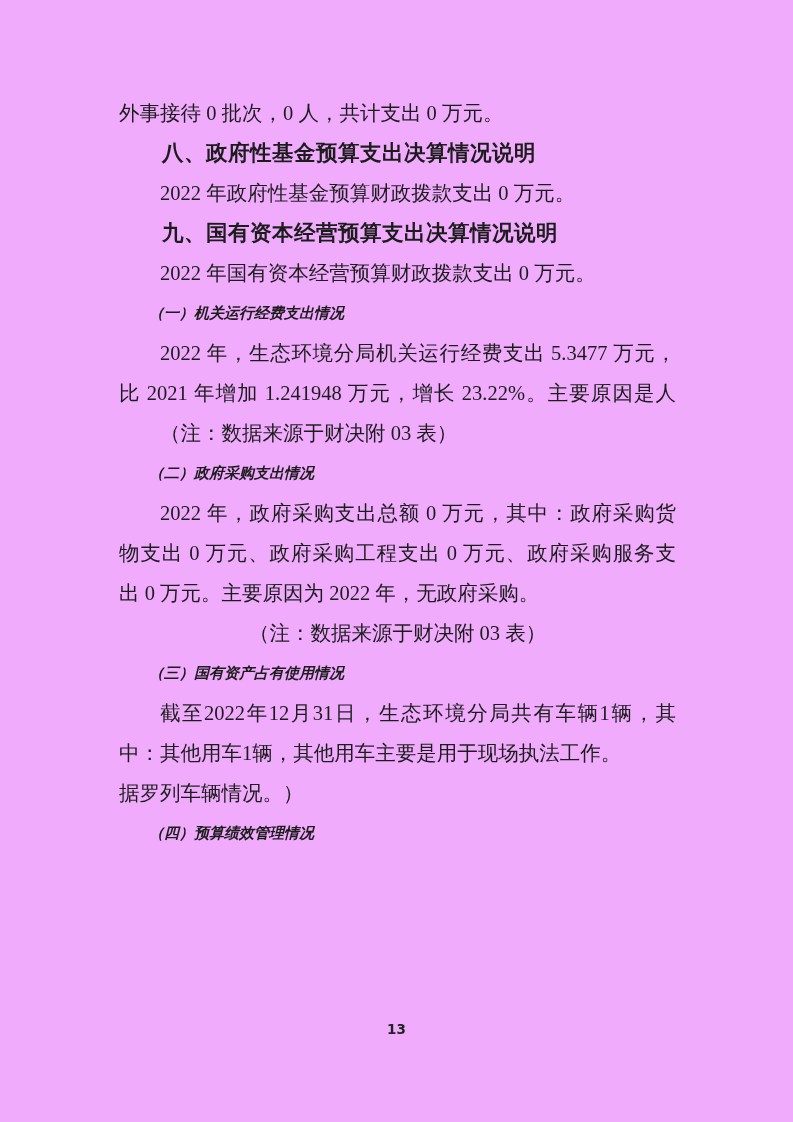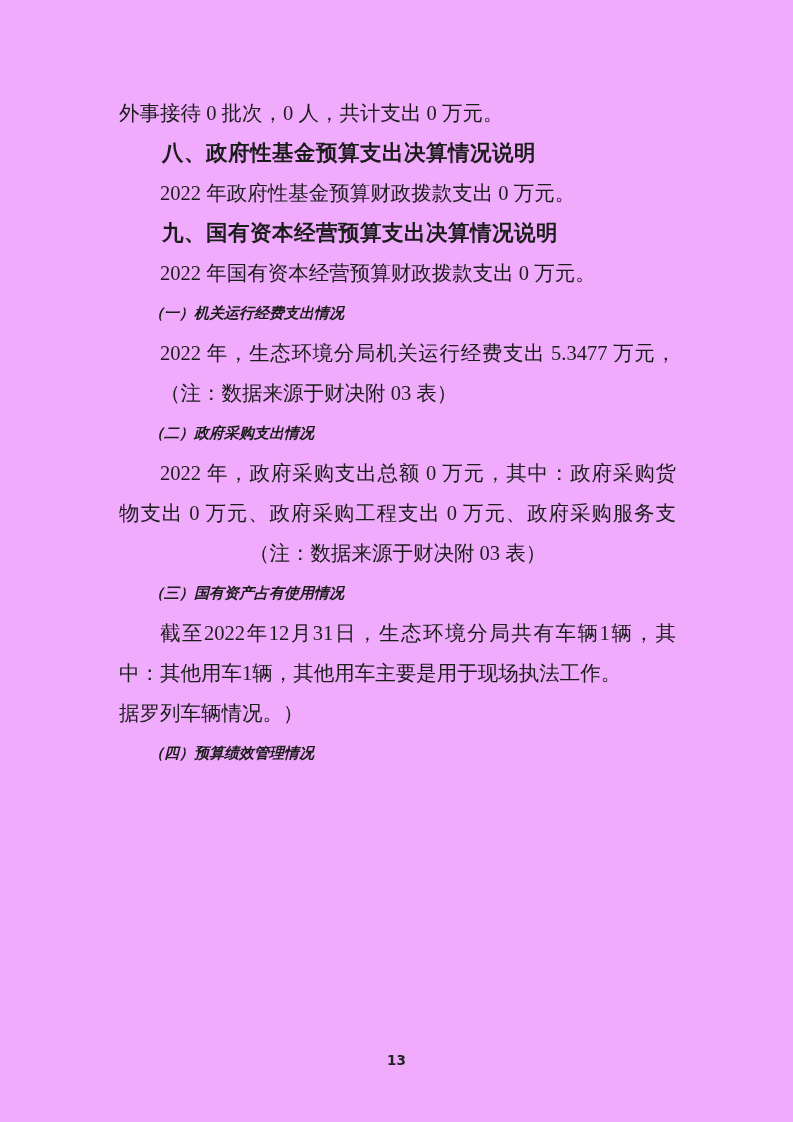--- a/index.html
+++ b/index.html
@@ -45,21 +45,21 @@
     letter-spacing: 0.5px;
   }
   .h2 {
     font-weight: 700;
     font-style: italic;
     font-size: 15px;
   }
   .footer {
     position: absolute;
     left: 0;
-    top: 1051px;
+    top: 1020px;
     width: 793px;
     text-align: center;
   }
   .pagenum {
     font-family: "DejaVu Sans", "Liberation Sans", sans-serif;
     font-size: 13.5px;
     font-weight: 600;
     color: #222222;
   }
 </style>
@@ -68,24 +68,26 @@
 
 <div class="page">
   <main class="content">
     <div class="ln">外事接待 0 批次，0 人，共计支出 0 万元。</div>
     <div class="ln h1 ind">八、政府性基金预算支出决算情况说明</div>
     <div class="ln ind">2022 年政府性基金预算财政拨款支出 0 万元。</div>
     <div class="ln h1 ind">九、国有资本经营预算支出决算情况说明</div>
     <div class="ln ind">2022 年国有资本经营预算财政拨款支出 0 万元。</div>
     <div class="ln h2 ind">（一）机关运行经费支出情况</div>
     <div class="ln ind just">2022 年，生态环境分局机关运行经费支出 5.3477 万元，</div>
+    <div class="ln just">比 2021 年增加 1.241948 万元，增长 23.22%。主要原因是人</div>
     <div class="ln ind">（注：数据来源于财决附 03 表）</div>
     <div class="ln h2 ind">（二）政府采购支出情况</div>
     <div class="ln ind just">2022 年，政府采购支出总额 0 万元，其中：政府采购货</div>
     <div class="ln just">物支出 0 万元、政府采购工程支出 0 万元、政府采购服务支</div>
+    <div class="ln">出 0 万元。主要原因为 2022 年，无政府采购。</div>
     <div class="ln center">（注：数据来源于财决附 03 表）</div>
     <div class="ln h2 ind">（三）国有资产占有使用情况</div>
     <div class="ln ind just">截至2022年12月31日，生态环境分局共有车辆1辆，其</div>
     <div class="ln">中：其他用车1辆，其他用车主要是用于现场执法工作。</div>
     <div class="ln">据罗列车辆情况。）</div>
     <div class="ln h2 ind">（四）预算绩效管理情况</div>
   </main>
 
   <footer class="footer">
     <span class="pagenum">13</span>

